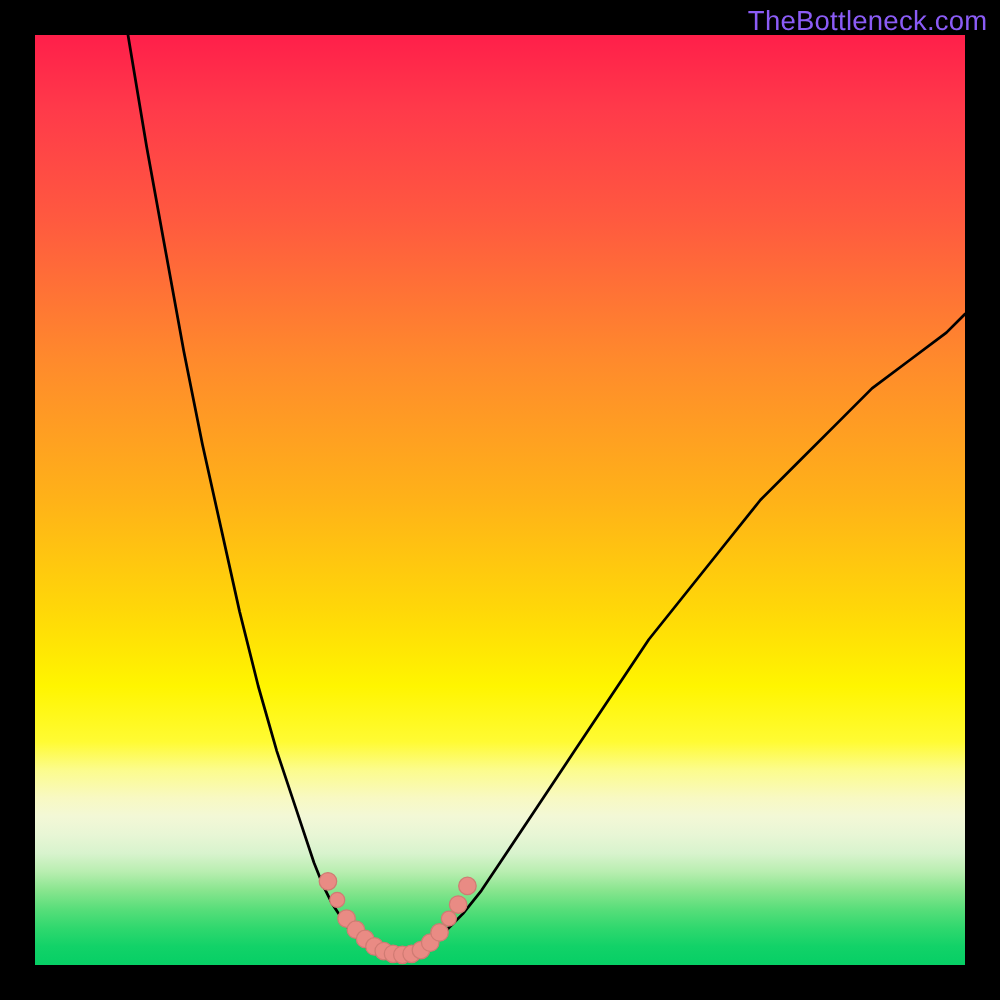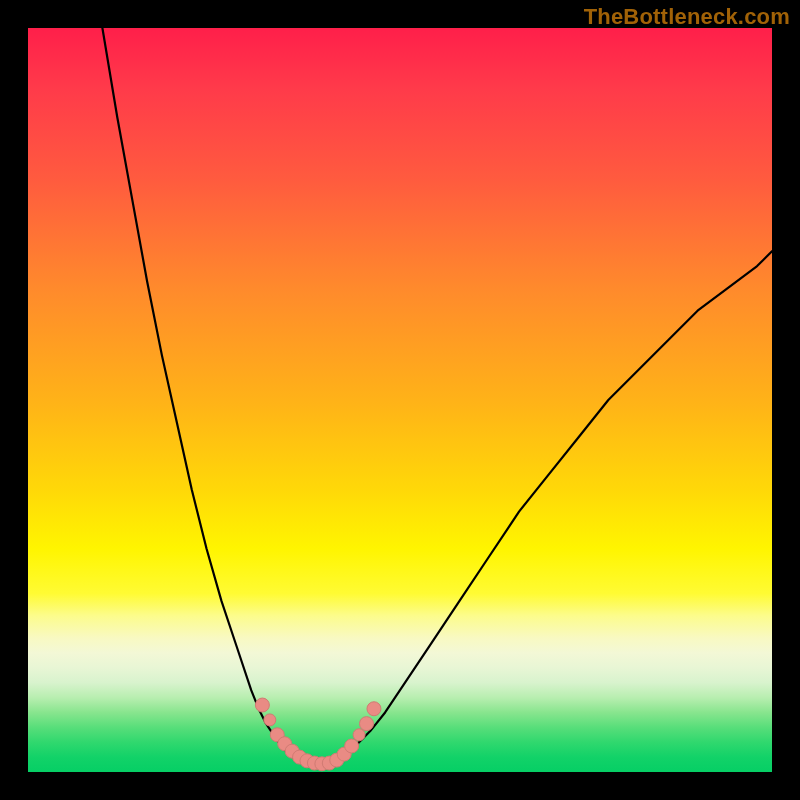--- a/index.html
+++ b/index.html
@@ -53,23 +53,23 @@
   }
   .curve-svg {
     position: absolute;
     top: 0; left: 0;
     width: 744px; height: 744px;
   }
   .watermark {
     position: absolute;
     top: 4px;
     right: 10px;
-    color: #a16207;
+    color: #8b5cf6;
     font-size: 22px;
-    font-weight: 700;
+    font-weight: 400;
     letter-spacing: 0.2px;
   }
 </style>
 </head>
 <body>
 
 <div class="frame">
   <div class="plot-area">
     <div class="gradient-bg"></div>
     <svg class="curve-svg" viewBox="0 0 744 744" preserveAspectRatio="none">

